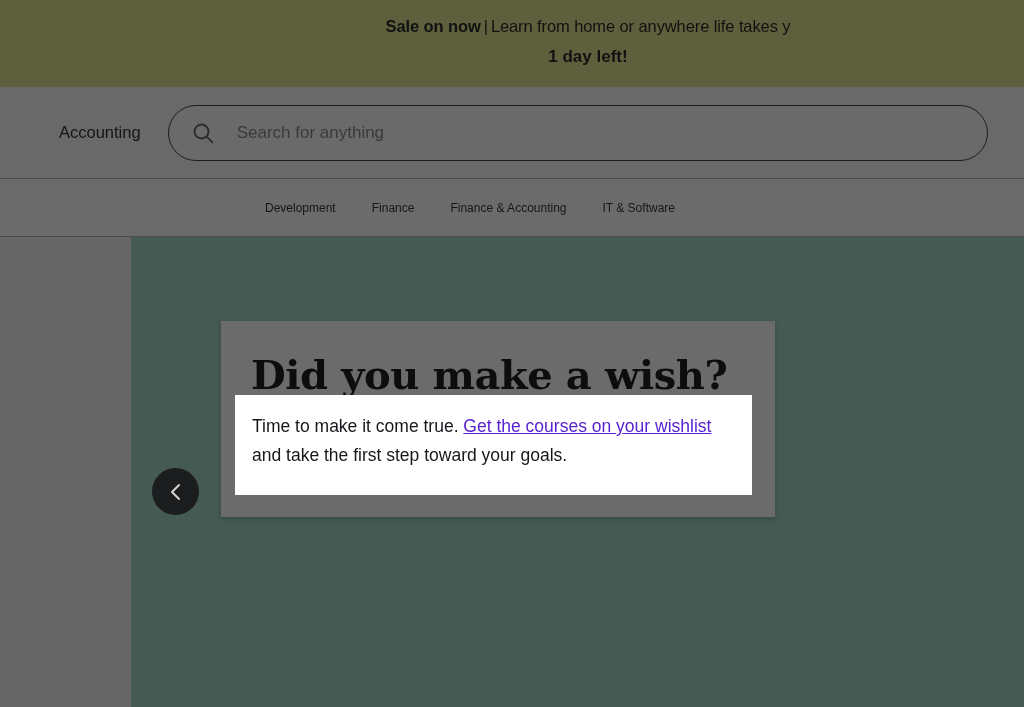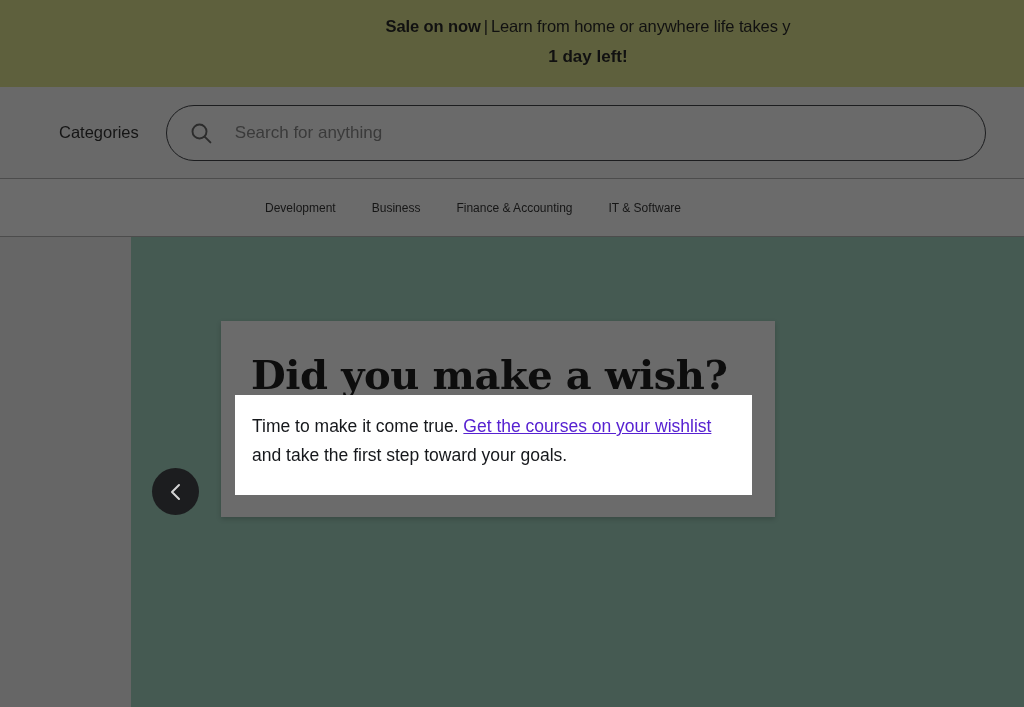--- a/index.html
+++ b/index.html
@@ -197,34 +197,34 @@
   <div class="promo-banner">
     <div class="promo-line1">
       <span class="promo-strong">Sale on now</span><span class="promo-sep">|</span><span>Learn from home or anywhere life takes y</span>
     </div>
     <div class="promo-line2">1 day left!</div>
   </div>
 
   <div class="header-bar">
 
 
-    <div class="nav-categories">Categories</div>
+    <div class="nav-categories">Accounting</div>
 
     <div class="search-pill">
       <svg class="search-icon" viewBox="0 0 24 24">
         <circle cx="10.5" cy="10.5" r="7" fill="none" stroke="#2c2c2c" stroke-width="1.9"></circle>
         <line x1="15.6" y1="15.6" x2="21.4" y2="21.4" stroke="#2c2c2c" stroke-width="1.9" stroke-linecap="round"></line>
       </svg>
       <input class="search-input" type="text" placeholder="Search for anything" style="">
     </div>
   </div>
 
   <div class="category-bar">
     <div class="cat-link">Development</div>
-    <div class="cat-link">Business</div>
+    <div class="cat-link">Finance</div>
     <div class="cat-link">Finance &amp; Accounting</div>
     <div class="cat-link">IT &amp; Software</div>
   </div>
 
   <div class="hero-wrap">
     <div class="hero-slide"></div>
   </div>
 
   <button class="carousel-prev">
     <svg width="20" height="20" viewBox="0 0 20 20">

